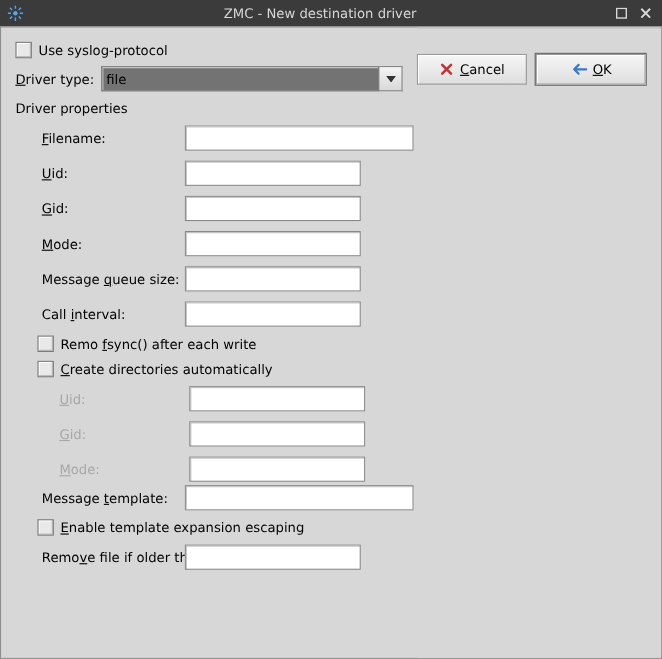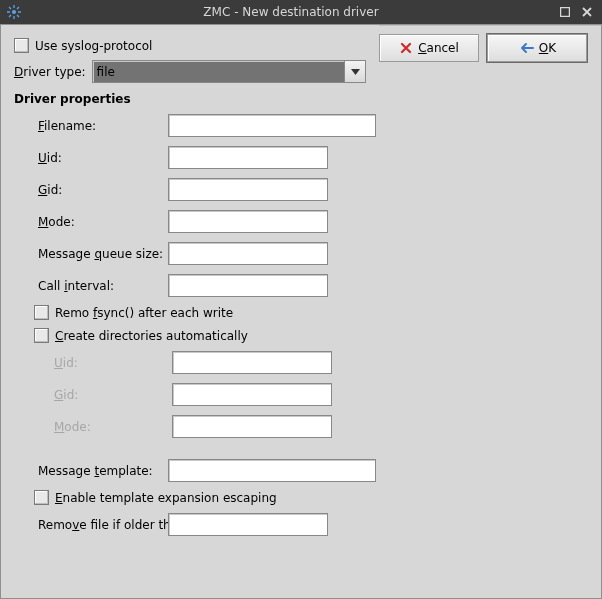--- a/index.html
+++ b/index.html
@@ -6,33 +6,33 @@
   .window{width:602px;height:599px;background:#3b3b3b;display:flex;flex-direction:column}
   .titlebar{height:24px;background:#3b3b3b;display:flex;align-items:center;color:#d7d7d7}
   .titlebar .app-icon{width:16px;height:16px;margin:0 6px 0 6px;display:flex;align-items:center;justify-content:center}
   .titlebar .title{flex:1;text-align:center;font-weight:normal;font-size:12px}
   .titlebar .win-btn{width:18px;height:18px;margin:0 2px;display:flex;align-items:center;justify-content:center;cursor:pointer}
   .titlebar .spacer-right{width:4px}
   .client{flex:1;background:#d7d7d7;border:1px solid #8f8f8f;display:flex;flex-direction:row}
   .content{flex:1;padding:13px 13px 8px 13px;overflow:auto}
   .row{display:flex;align-items:center;margin-bottom:7px}
   .ck{width:13px;height:13px;border:1px solid #7a7a7a;background:#e9e9e9;margin-right:6px;box-shadow:inset -1px -1px 0 #bcbcbc,inset 1px 1px 0 #fff}
-  .section-title{font-weight:bold;margin:9px 0 8px 0}
+  .section-title{font-weight:normal;margin:9px 0 8px 0}
   .grid{display:grid;grid-template-columns:150px 1fr;row-gap:9px;align-items:center;margin-left:4px}
   .grid .lbl{white-space:nowrap}
   .grid.indent{margin-left:16px;grid-template-columns:138px 1fr}
   input.txt{height:21px;border:1px solid #888;background:#fff;box-shadow:inset 1px 1px 0 #c8c8c8;padding:0 4px;font:inherit}
   .txt.small{width:150px}
   .txt.full{width:100%}
   .select{display:flex;align-items:stretch}
   .select input{flex:1;height:21px;border:1px solid #888;background:#737373;box-shadow:inset 1px 1px 0 #c8c8c8;padding:0 4px;font:inherit}
   .select .dd{width:20px;border:1px solid #888;border-left:none;background:linear-gradient(#f4f4f4,#d9d9d9);display:flex;align-items:center;justify-content:center}
   .disabled{color:#a7a7a7}
   .mnem{text-decoration:underline}
-  .button-bar{display:flex;justify-content:center;gap:8px;padding:8px 14px 14px 0;background:#d7d7d7;border-top:1px solid #c0c0c0}
+  .button-bar{display:flex;justify-content:center;gap:8px;padding:23px 14px 14px 0;background:#d7d7d7;border-top:1px solid #c0c0c0}
   .btn{min-width:78px;height:26px;border:1px solid #9a9a9a;background:linear-gradient(#f6f6f6,#dedede);box-shadow:inset 1px 1px 0 #fff;display:flex;align-items:center;justify-content:center;gap:5px;cursor:pointer;padding:0 10px}
   .btn.default{box-shadow:inset 1px 1px 0 #fff,0 0 0 1px #6a6a6a}
   svg{display:block}
   .check-row{display:flex;align-items:center;margin:8px 0 8px 4px}
   .ml20{margin-left:20px}
 </style>
 </head>
 <body>
 
 <div class="window">
@@ -114,21 +114,21 @@
         <div class="lbl disabled ml20"><span class="mnem">U</span><span>id:</span></div>
         <div><input class="txt small" value="" style=""></div>
 
         <div class="lbl disabled ml20"><span class="mnem">G</span><span>id:</span></div>
         <div><input class="txt small" value="" style=""></div>
 
         <div class="lbl disabled ml20"><span class="mnem">M</span><span>ode:</span></div>
         <div><input class="txt small" value="" style=""></div>
       </div>
 
-      <div class="grid" style="margin-top:21px">
+      <div class="grid" style="margin-top:3px">
         <div class="lbl ml20"><span>Message </span><span class="mnem">t</span><span>emplate:</span></div>
         <input class="txt full" value="" style="">
       </div>
 
       <div class="check-row" style="margin-left:20px">
         <div class="ck"></div>
         <span><span class="mnem">E</span><span>nable template expansion escaping</span></span>
       </div>
 
       <div class="grid">

